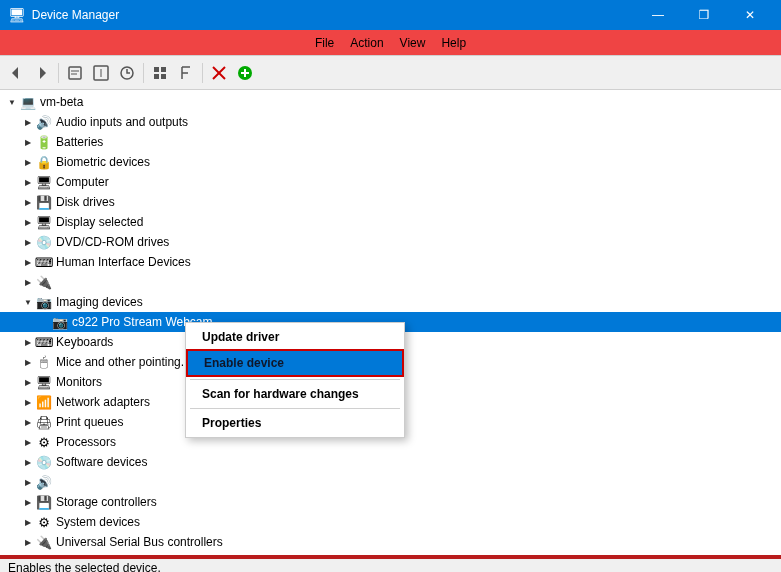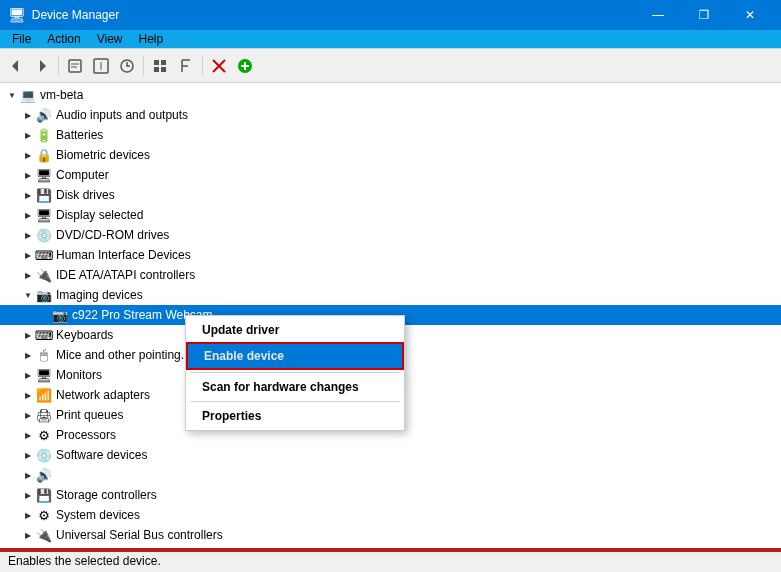--- a/index.html
+++ b/index.html
@@ -19,26 +19,27 @@
     .title-bar-text { flex: 1; font-size: 12px; }
     .title-bar-controls { display: flex; gap: 0; }
     .title-bar-btn {
       width: 46px; height: 30px;
       background: transparent; border: none; color: white;
       font-size: 12px; cursor: pointer; display: flex; align-items: center; justify-content: center;
     }
 
     
     .menu-bar {
-      background: #0ea5e9;
-      height: 19px;
+      background: #ef4444;
+      height: 26px;
       display: flex;
       align-items: center;
       padding: 0 4px;
       border-bottom: 1px solid #d0d0d0;
+      justify-content: center;
     }
     .menu-item {
       padding: 2px 8px;
       font-size: 12px;
       cursor: pointer;
       height: 21px;
       display: flex; align-items: center;
     }
 
     
@@ -127,21 +128,21 @@
       padding: 2px 0;
     }
     .ctx-item {
       padding: 5px 16px;
       font-size: 12px;
       cursor: pointer;
       display: flex; align-items: center; font-weight: bold;
     }
     .ctx-item.highlighted {
       background: #0078d7;
-      color: #e5e5e5;
+      color: #0f172a;
       border: 2px solid #cc0000;
       text-align: right;
     }
     .ctx-separator { height: 1px; background: #d0d0d0; margin: 2px 4px; }
     .ctx-item.bold { font-weight: bold; }
 
     
     .tree::-webkit-scrollbar { width: 12px; }
     .tree::-webkit-scrollbar-track { background: #f0f0f0; }
     .tree::-webkit-scrollbar-thumb { background: #c0c0c0; border: 2px solid #f0f0f0; border-radius: 2px; }
@@ -282,21 +283,20 @@
         <span class="item-label">DVD/CD-ROM drives</span>
       </div>
       <div class="tree-item indent-1" style="padding-left: 20px;">
         <span class="expand-icon" style="font-size: 8px; color: rgb(51, 51, 51);">▶</span>
         <span class="item-icon" style="font-size: 13px;">⌨</span>
         <span class="item-label">Human Interface Devices</span>
       </div>
       <div class="tree-item indent-1" style="padding-left: 20px;">
         <span class="expand-icon" style="font-size: 8px; color: rgb(51, 51, 51);">▶</span>
         <span class="item-icon" style="font-size: 13px;">🔌</span>
-        <span class="item-label">IDE ATA/ATAPI controllers</span>
       </div>
       <div class="tree-item indent-1" style="padding-left: 20px;">
         <span class="expand-icon" style="font-size: 8px; color: rgb(51, 51, 51);">▼</span>
         <span class="item-icon" style="font-size: 13px;">📷</span>
         <span class="item-label">Imaging devices</span>
       </div>
       <div class="tree-item indent-2 selected" style="padding-left: 36px;">
         <span class="expand-icon" style="font-size: 8px; color: rgb(51, 51, 51);"></span>
         <span class="item-icon" style="font-size: 13px;">📷</span>
         <span class="item-label">c922 Pro Stream Webcam</span>

